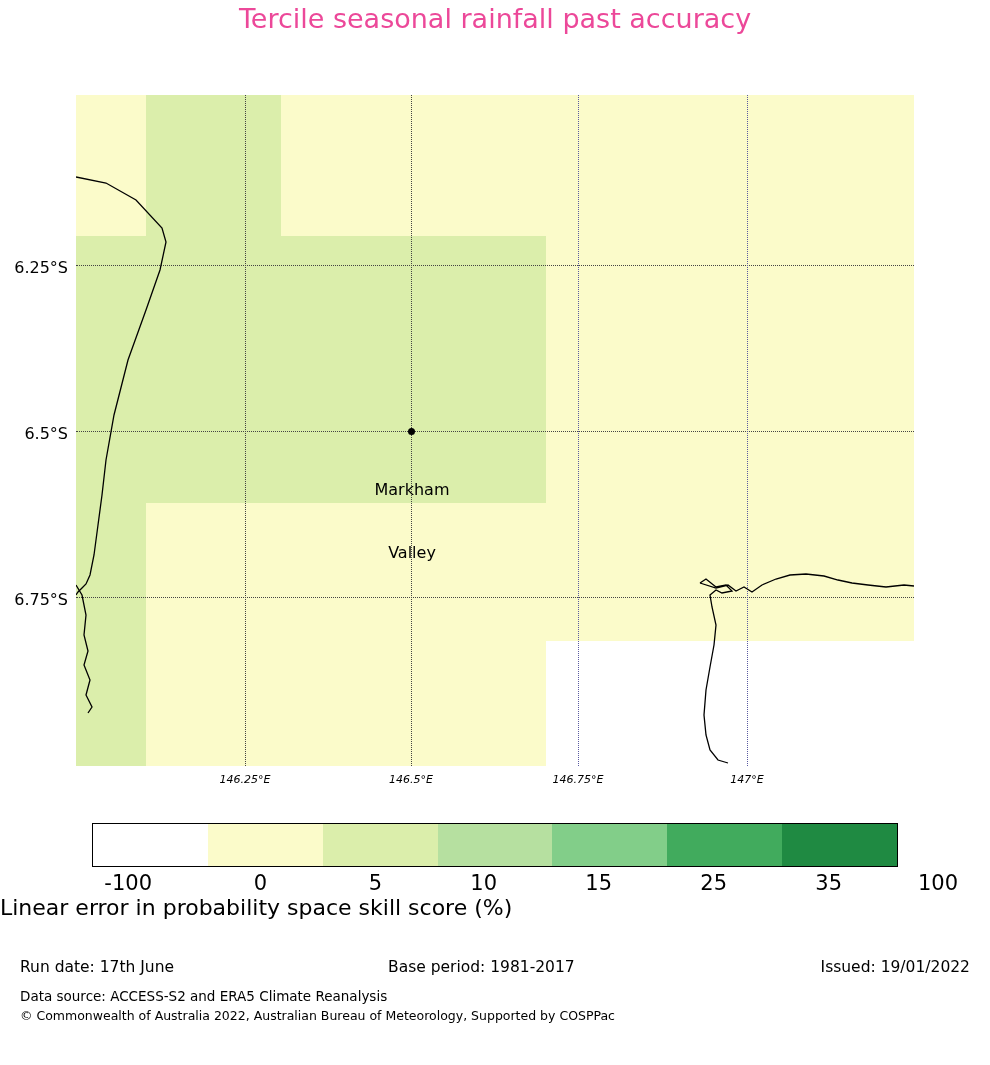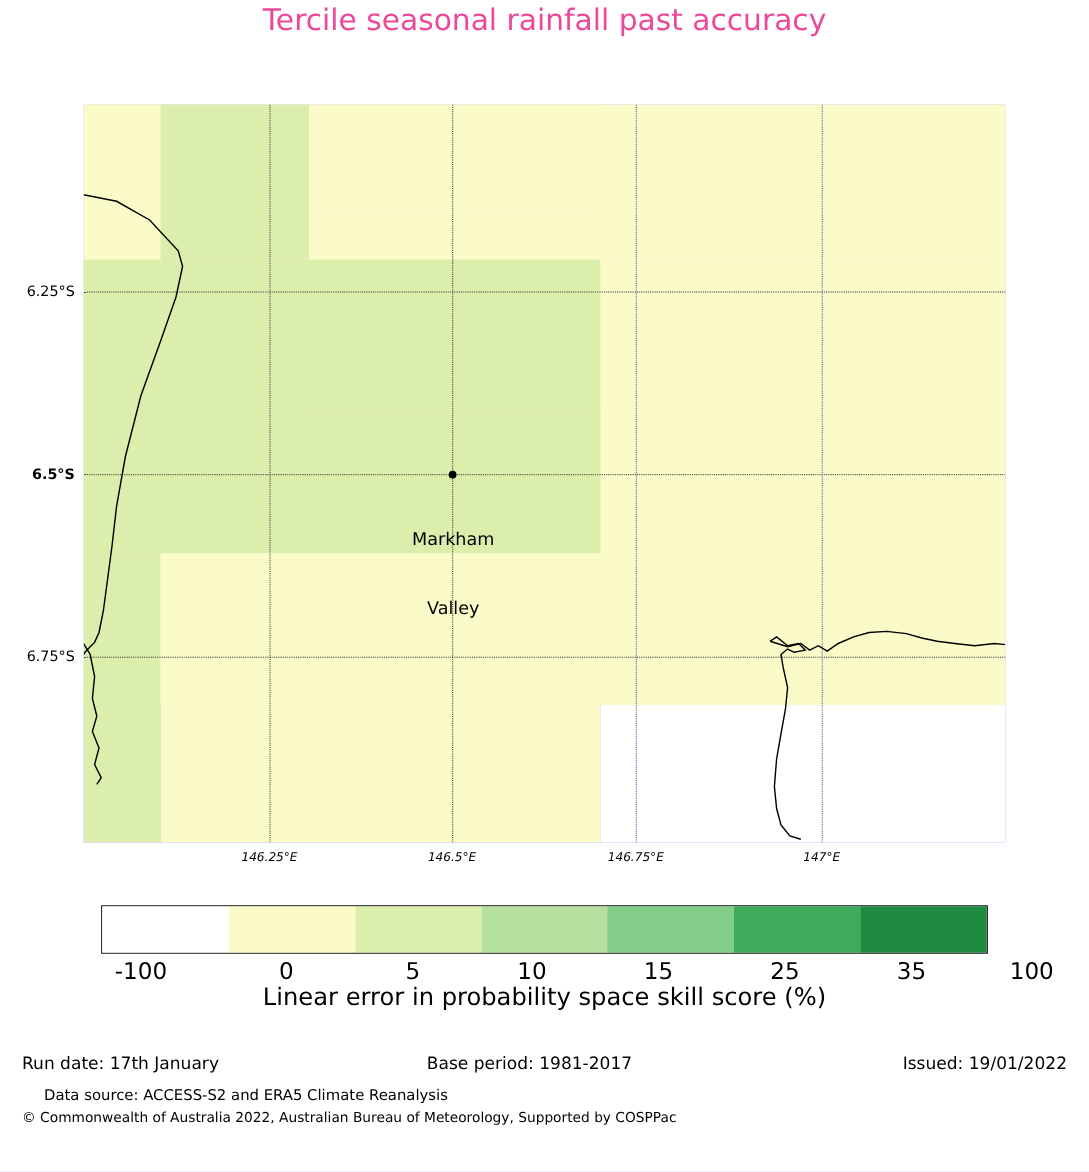--- a/index.html
+++ b/index.html
@@ -30,21 +30,21 @@
   }
   #title-block div { white-space: pre; }
 
   
   #map-frame {
     position: absolute;
     left: 76px;
     top: 95px;
     width: 838px;
     height: 671px;
-    background: #c4b5fd;
+    background: #a3a3a3;
     overflow: hidden;
   }
   .cell {
     position: absolute;
   }
   
   .grat-h {
     position: absolute;
     left: 0;
     width: 838px;
@@ -79,21 +79,21 @@
     text-align: center;
     font-size: 16px;
     line-height: 21px;
     color: #000;
     white-space: pre;
   }
 
   
   .ylab {
     position: absolute;
-    font-size: 13px;
+    font-size: 16px;
     color: #000;
     text-align: right;
     width: 60px;
   }
   .xlab {
     position: absolute;
     font-size: 11px;
     color: #000;
     text-align: center;
     width: 80px;
@@ -124,21 +124,21 @@
     font-size: 21px;
     text-align: right;
     width: 120px;
     color: #000;
   }
   #cbar-title {
     position: absolute;
     left: 0;
     top: 895px;
     width: 990px;
-    text-align: center;
+    text-align: left;
     font-size: 22px;
     color: #000;
   }
 
   
   #footer {
     position: absolute;
     left: 0;
     top: 958px;
     width: 990px;
@@ -151,21 +151,20 @@
   }
   #footer-row1 .f-left  { position: absolute; left: 20px;  top: 0; }
   #footer-row1 .f-mid   { position: absolute; left: 388px; top: 0; }
   #footer-row1 .f-right { position: absolute; right: 20px; top: 0; text-align: right; }
   #footer-row2 {
     position: absolute;
     left: 20px;
     top: 30px;
     font-size: 13.5px;
     color: #000;
-    margin-left: 20px;
   }
   #footer-row3 {
     position: absolute;
     left: 20px;
     top: 50px;
     font-size: 12.5px;
     color: #000;
   }
 </style>
 </head>
@@ -221,21 +220,21 @@
   </svg>
 
   <div id="station-dot" style="left:332px; top:333px;"></div>
   <div id="station-label" style="left:256px; top:342px; width:160px;">
     <div>Markham</div>
     <div>Valley</div>
   </div>
 </div>
 
 <div class="ylab" style="left:8px;  top:258px;">6.25°S</div>
-<div class="ylab" style="left:8px;  top:424px;font-weight:bold;">6.5°S</div>
+<div class="ylab" style="left:8px;  top:424px;">6.5°S</div>
 <div class="ylab" style="left:8px;  top:590px;">6.75°S</div>
 
 <div class="xlab" style="left:205px; top:773px;">146.25°E</div>
 <div class="xlab" style="left:371px; top:773px;">146.5°E</div>
 <div class="xlab" style="left:538px; top:773px;">146.75°E</div>
 <div class="xlab" style="left:707px; top:773px;">147°E</div>
 
 <div id="cbar-wrap">
   <div id="cbar">
     <div class="swatch" style="background:#ffffff;"></div>
@@ -253,19 +252,19 @@
   <div class="cbtick" style="left:400px;">15</div>
   <div class="cbtick" style="left:515px;">25</div>
   <div class="cbtick" style="left:630px;">35</div>
   <div class="cbtick" style="left:746px;">100</div>
 </div>
 
 <div id="cbar-title">Linear error in probability space skill score (%)</div>
 
 <div id="footer">
   <div id="footer-row1">
-    <span class="f-left">Run date: 17th January</span>
+    <span class="f-left">Run date: 17th June</span>
     <span class="f-mid">Base period: 1981-2017</span>
     <span class="f-right">Issued: 19/01/2022</span>
   </div>
   <div id="footer-row2">Data source: ACCESS-S2 and ERA5 Climate Reanalysis</div>
   <div id="footer-row3">© Commonwealth of Australia 2022, Australian Bureau of Meteorology, Supported by COSPPac</div>
 </div>
 
 </body></html>

